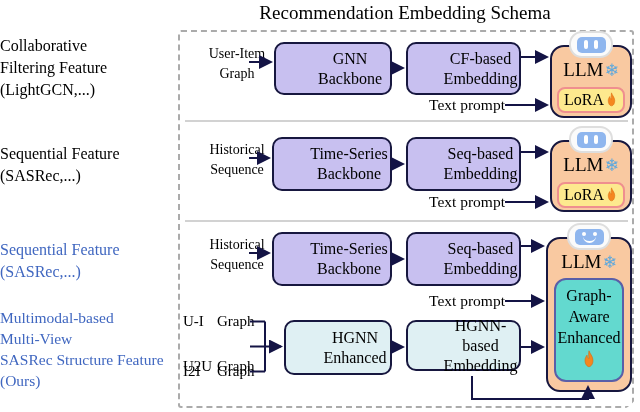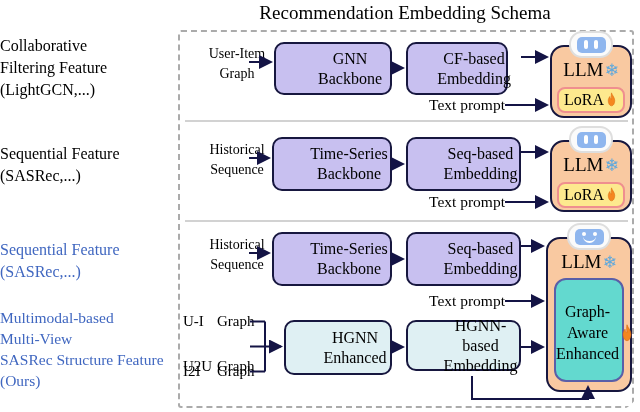--- a/index.html
+++ b/index.html
@@ -38,21 +38,21 @@
     position:absolute; width:100%; text-align:center; font-size:19px; line-height:24px; z-index:3;
   }
   .snow{color:var(--snow); font-family:"DejaVu Sans",sans-serif; font-size:17px; margin-left:1px;}
   .lora-box{
     position:absolute; background:var(--lora-fill); border:2px solid var(--lora-border);
     border-radius:8px; display:flex; align-items:center; justify-content:center;
     font-size:16px; z-index:3; box-sizing:border-box; gap:1px;
   }
   .ga-box{
     position:absolute; background:var(--teal-fill); border:2px solid var(--teal-border);
-    border-radius:12px; display:flex; flex-direction:row; align-items:center;
+    border-radius:12px; display:flex; flex-direction:column; align-items:center;
     font-size:16px; line-height:21px; text-align:center; padding-top:5px;
     z-index:3; box-sizing:border-box;
   }
   .tp{
     position:absolute; left:405px; width:100px; text-align:right;
     font-size:15.5px; line-height:20px; z-index:2;
   }
   .ginput{
     position:absolute; left:183px; width:80px; height:25px; display:flex;
     align-items:center; font-size:15px; z-index:2;
@@ -102,21 +102,21 @@
 (SASRec,...)</div>
   <div class="ll preline accent" style="top:307px; font-size:15.5px; line-height:21px">Multimodal-based
 Multi-View
 SASRec Structure Feature
 (Ours)</div>
 
   <div class="io-text preline" style="top:44px">User-Item
 Graph</div>
   <div class="box pbox preline" style="left:274px;top:42px;width:118px;height:53px">GNN
 Backbone</div>
-  <div class="box pbox preline" style="left:406px;top:42px;width:102px;height:53px">CF-based
+  <div class="box pbox preline" style="left:406px;top:42px;width:115px;height:53px">CF-based
 Embedding</div>
   <div class="tp" style="top:95px">Text prompt</div>
 
   <div class="llm-box" style="left:550px;top:45px;width:82px;height:73px"></div>
   <div class="llm-label" style="left:550px;top:58px;width:82px"><span>LLM</span><span class="snow">❄</span></div>
   <div class="lora-box" style="left:557px;top:87px;width:68px;height:26px">
     <span>LoRA</span>
       <svg class="flame" viewBox="0 0 20 24" width="13" height="16">
         <path d="M10 1 C11 5 15 7.5 15 13 C15 17.5 12.8 21 10 21 C7.2 21 5 17.5 5 13 C5 10.5 6 8.5 7.5 6.5 C7.6 9 8.8 10.3 10.2 10.5 C9.3 7.5 9.4 4.3 10 1 Z"></path>
       </svg>

